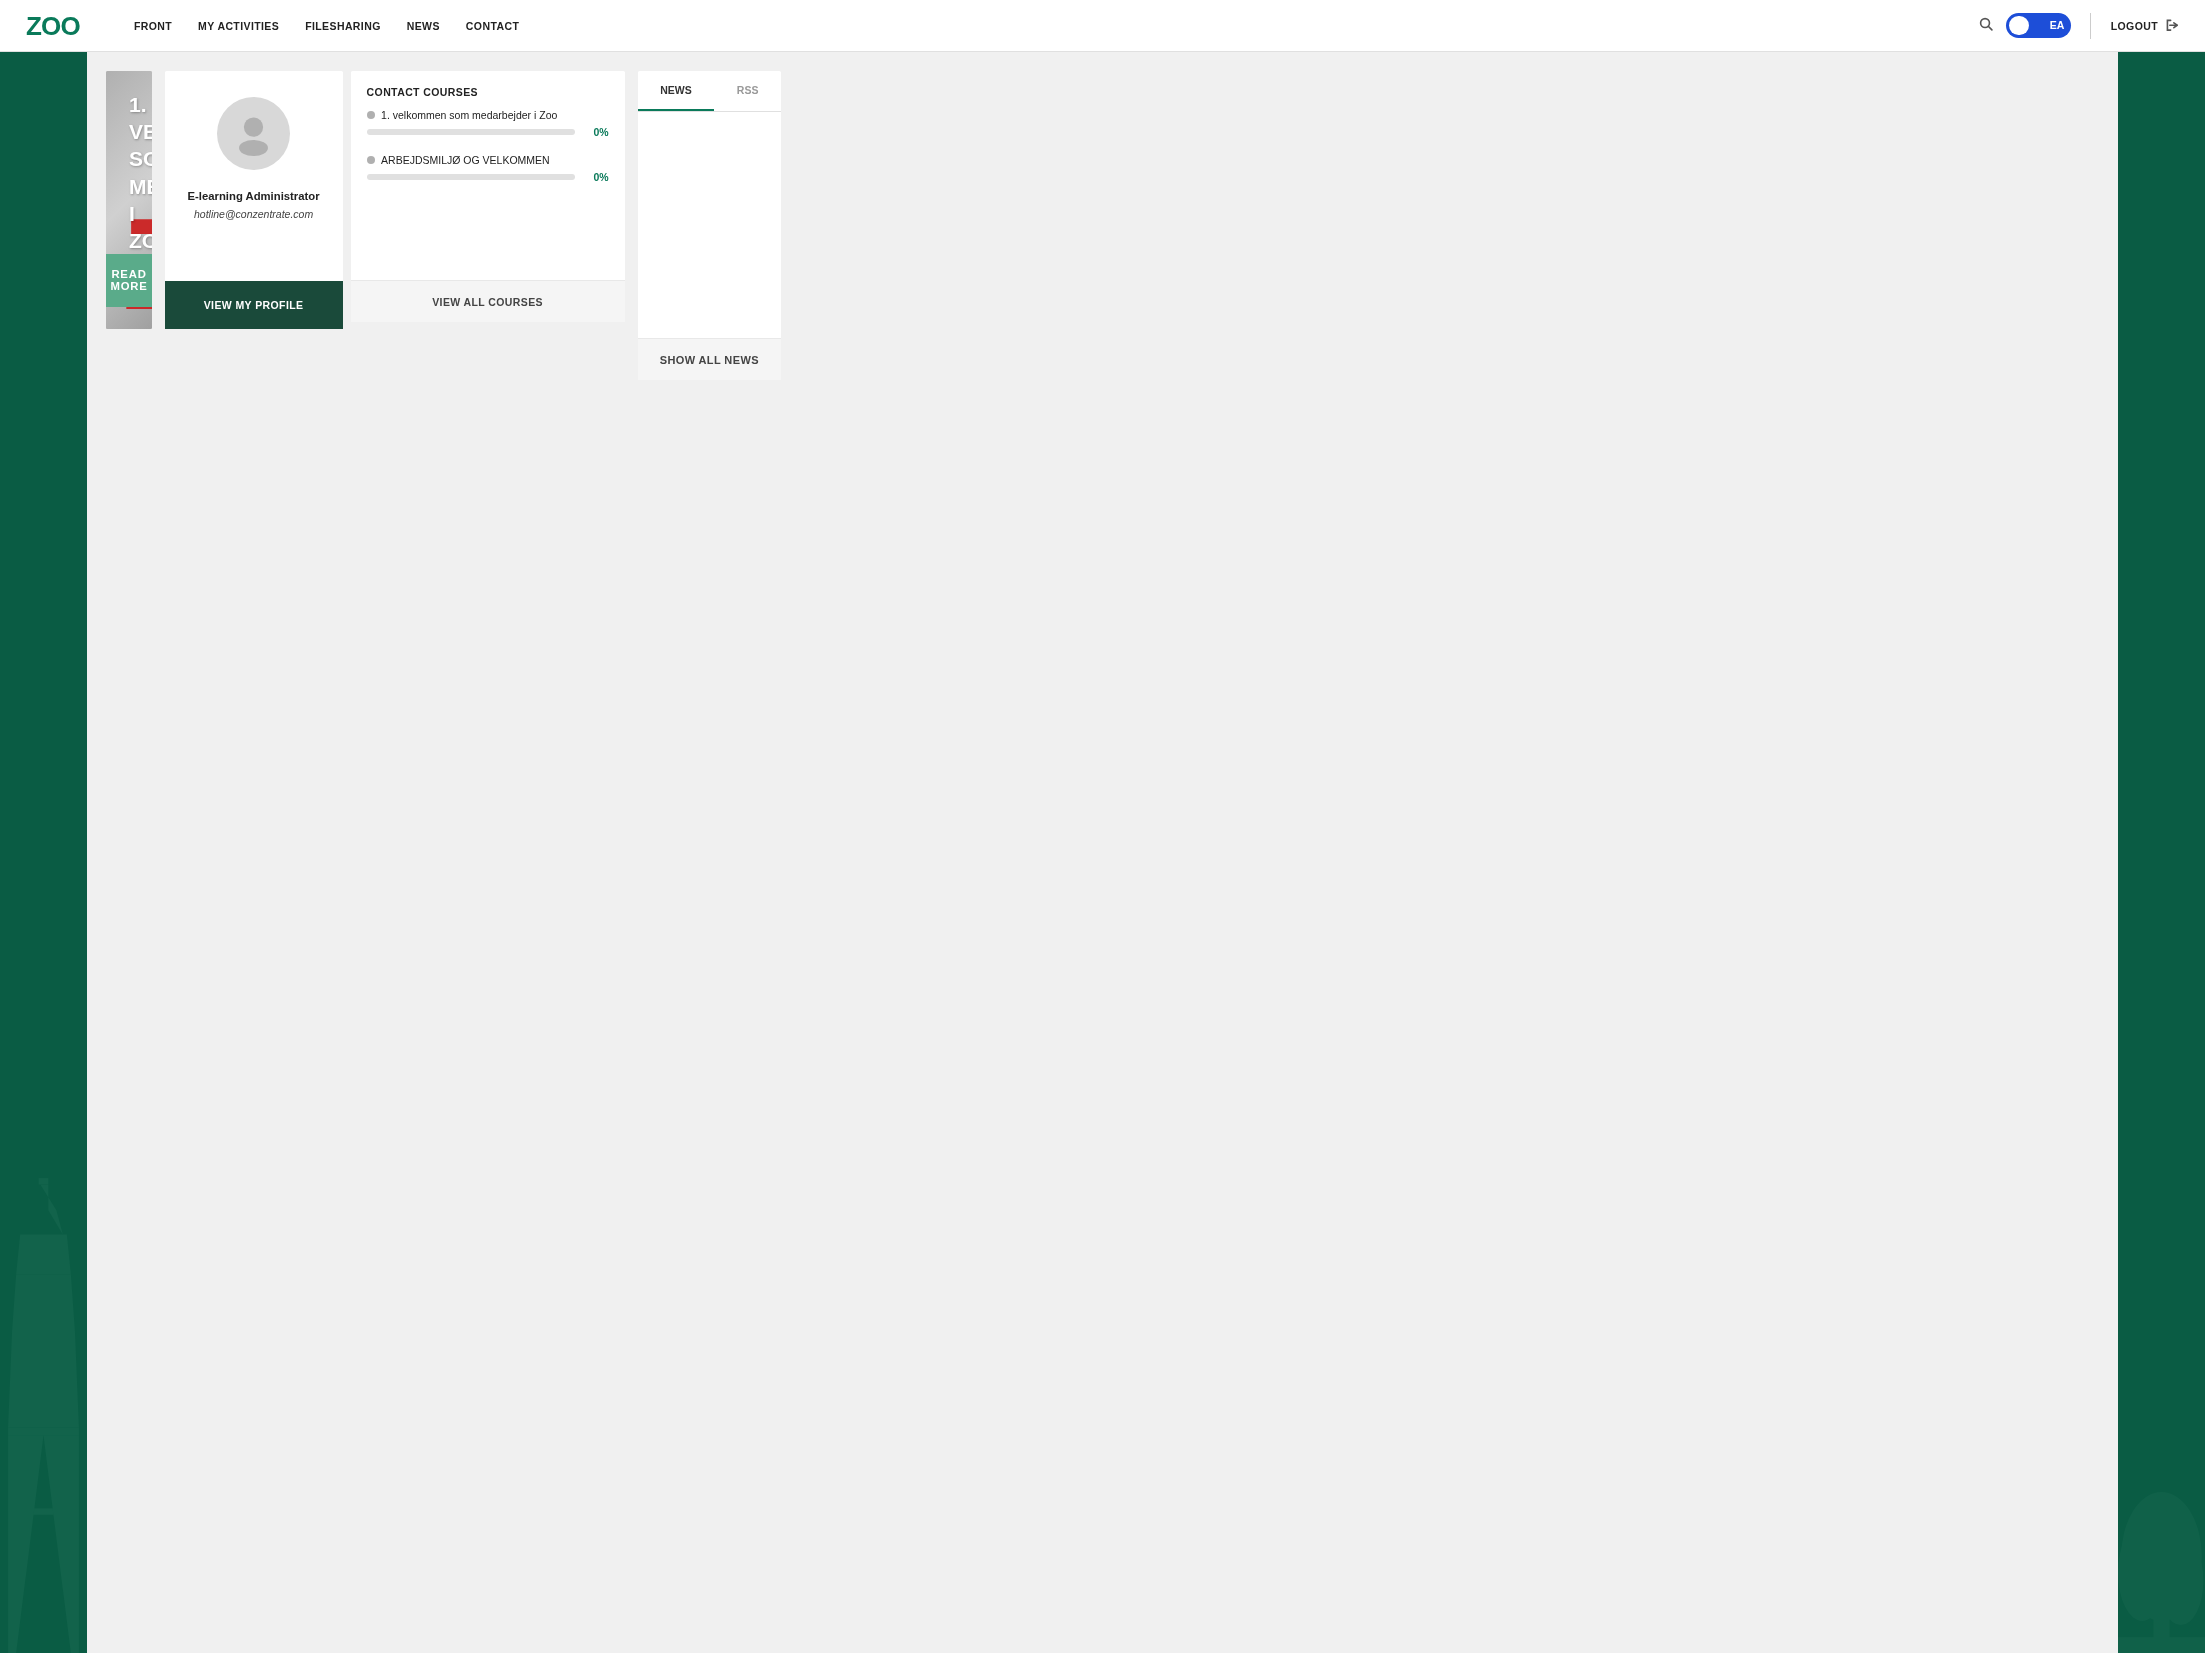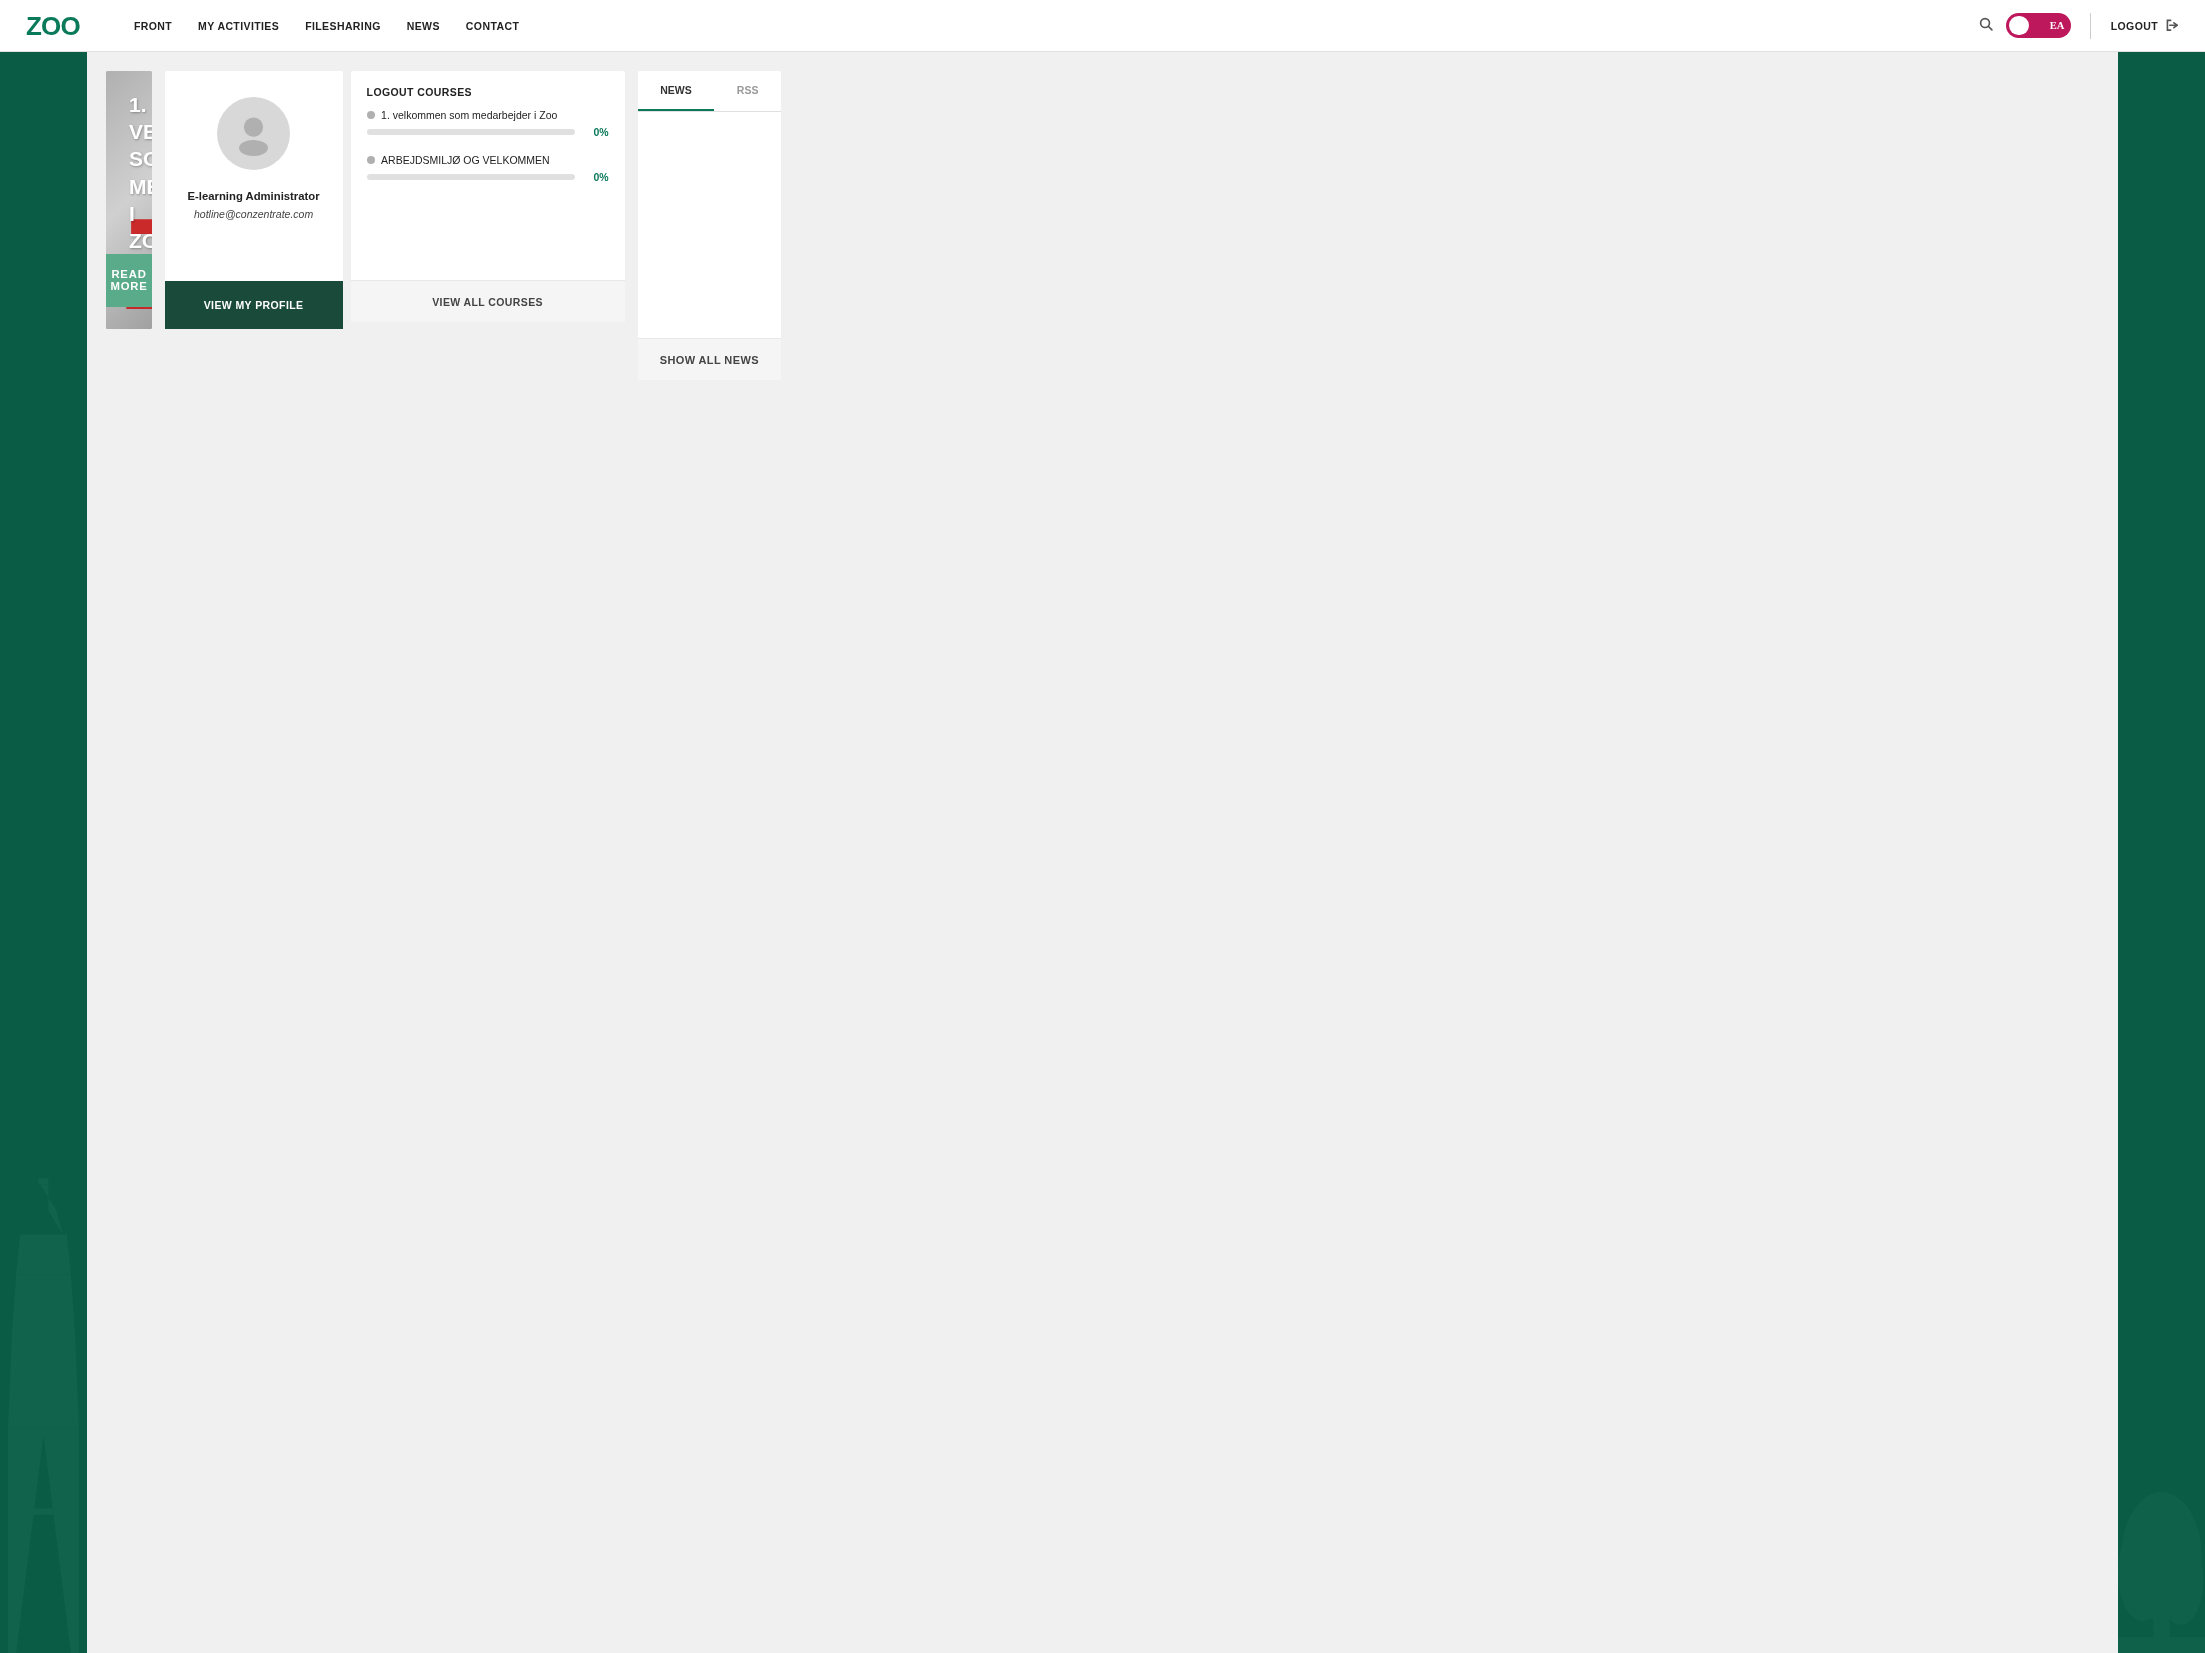--- a/index.html
+++ b/index.html
@@ -50,26 +50,25 @@
     .search-icon-btn {
       background: none;
       border: none;
       cursor: pointer;
       font-size: 14.5px;
       color: #555;
     }
     .user-toggle {
       display: flex;
       align-items: center;
-      background: #be185d;
+      background: #1d4ed8;
       border-radius: 16px;
       padding: 3.2px 6.5px 3.2px 3.2px;
       gap: 21px;
       cursor: pointer;
-      font-family: Liberation Serif, serif;
     }
     .toggle-dot {
       width: 19.4px;
       height: 19.4px;
       background: #fff;
       border-radius: 50%;
       display: flex;
       align-items: center;
       justify-content: center;
       font-size: 8px;
@@ -500,21 +499,21 @@
         <div class="profile-name">E-learning Administrator</div>
         <div class="profile-email">hotline@conzentrate.com</div>
         <button class="view-profile-btn">VIEW MY PROFILE</button>
       </div>
 
     </div>
 
     <div class="bottom-row">
 
       <div class="courses-card">
-        <div class="courses-header">LOGOUT COURSES</div>
+        <div class="courses-header">CONTACT COURSES</div>
         <div class="courses-list">
 
           <div class="course-item">
             <div class="course-name-row">
               <div class="course-dot"></div>
               <span class="course-name">1. velkommen som medarbejder i Zoo</span>
             </div>
             <div class="course-progress-row">
               <div class="progress-bar-bg">
                 <div class="progress-bar-fill" style="width:0%"></div>

